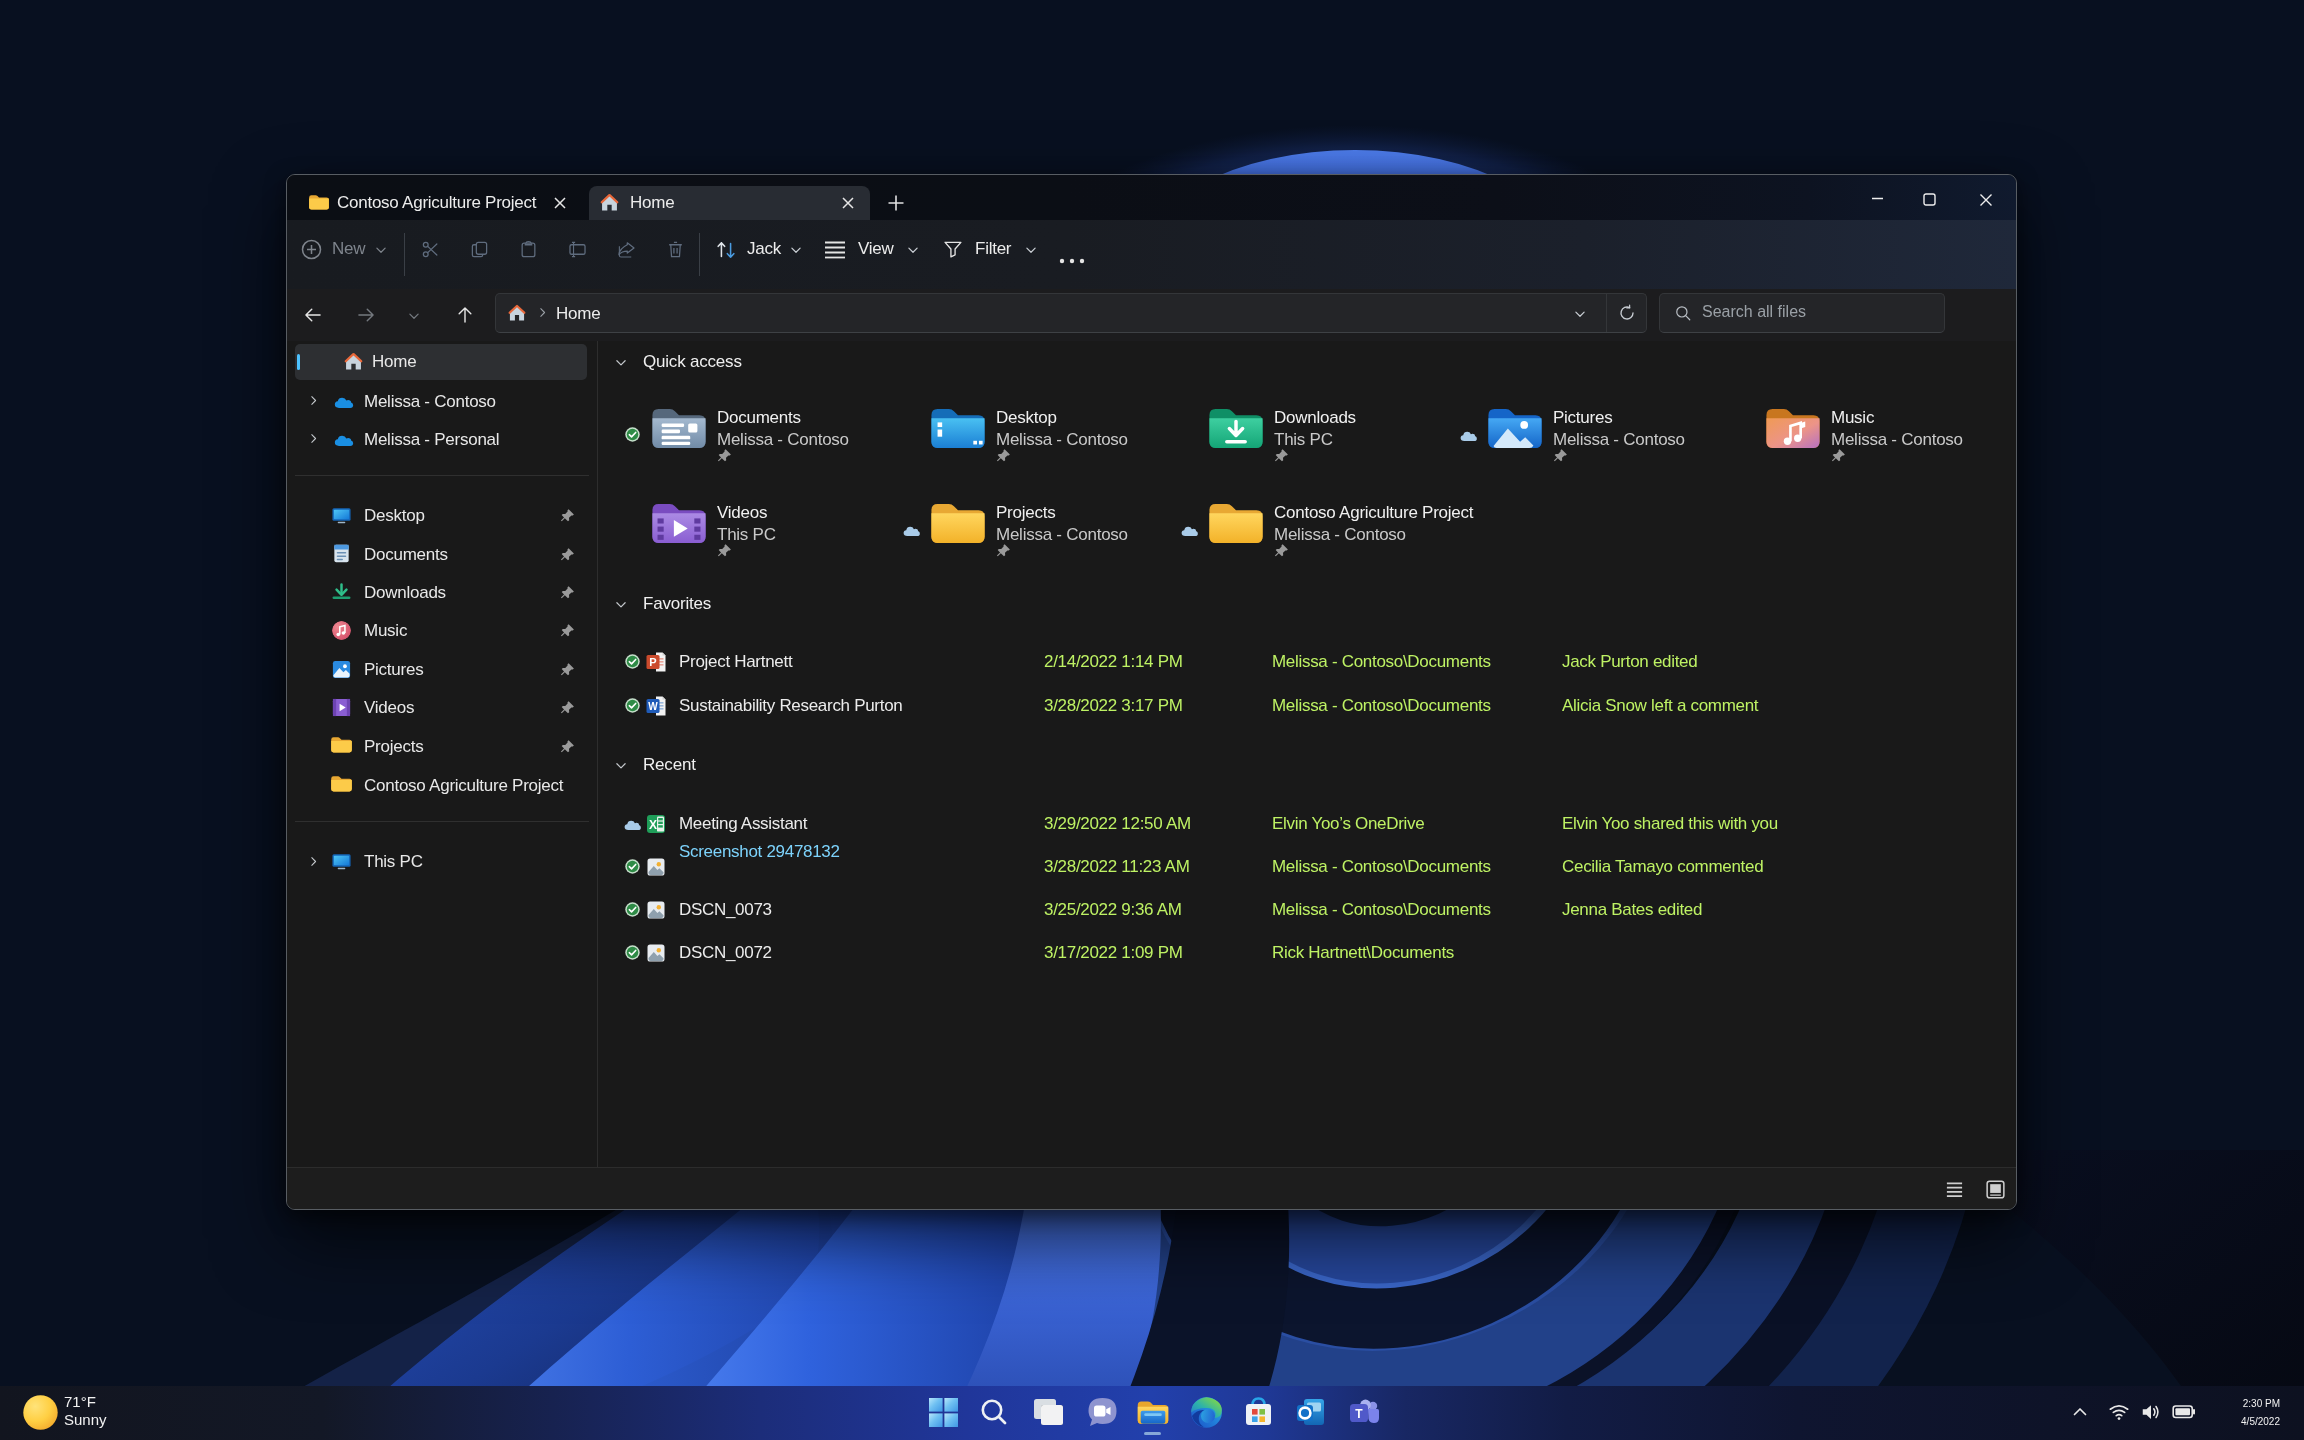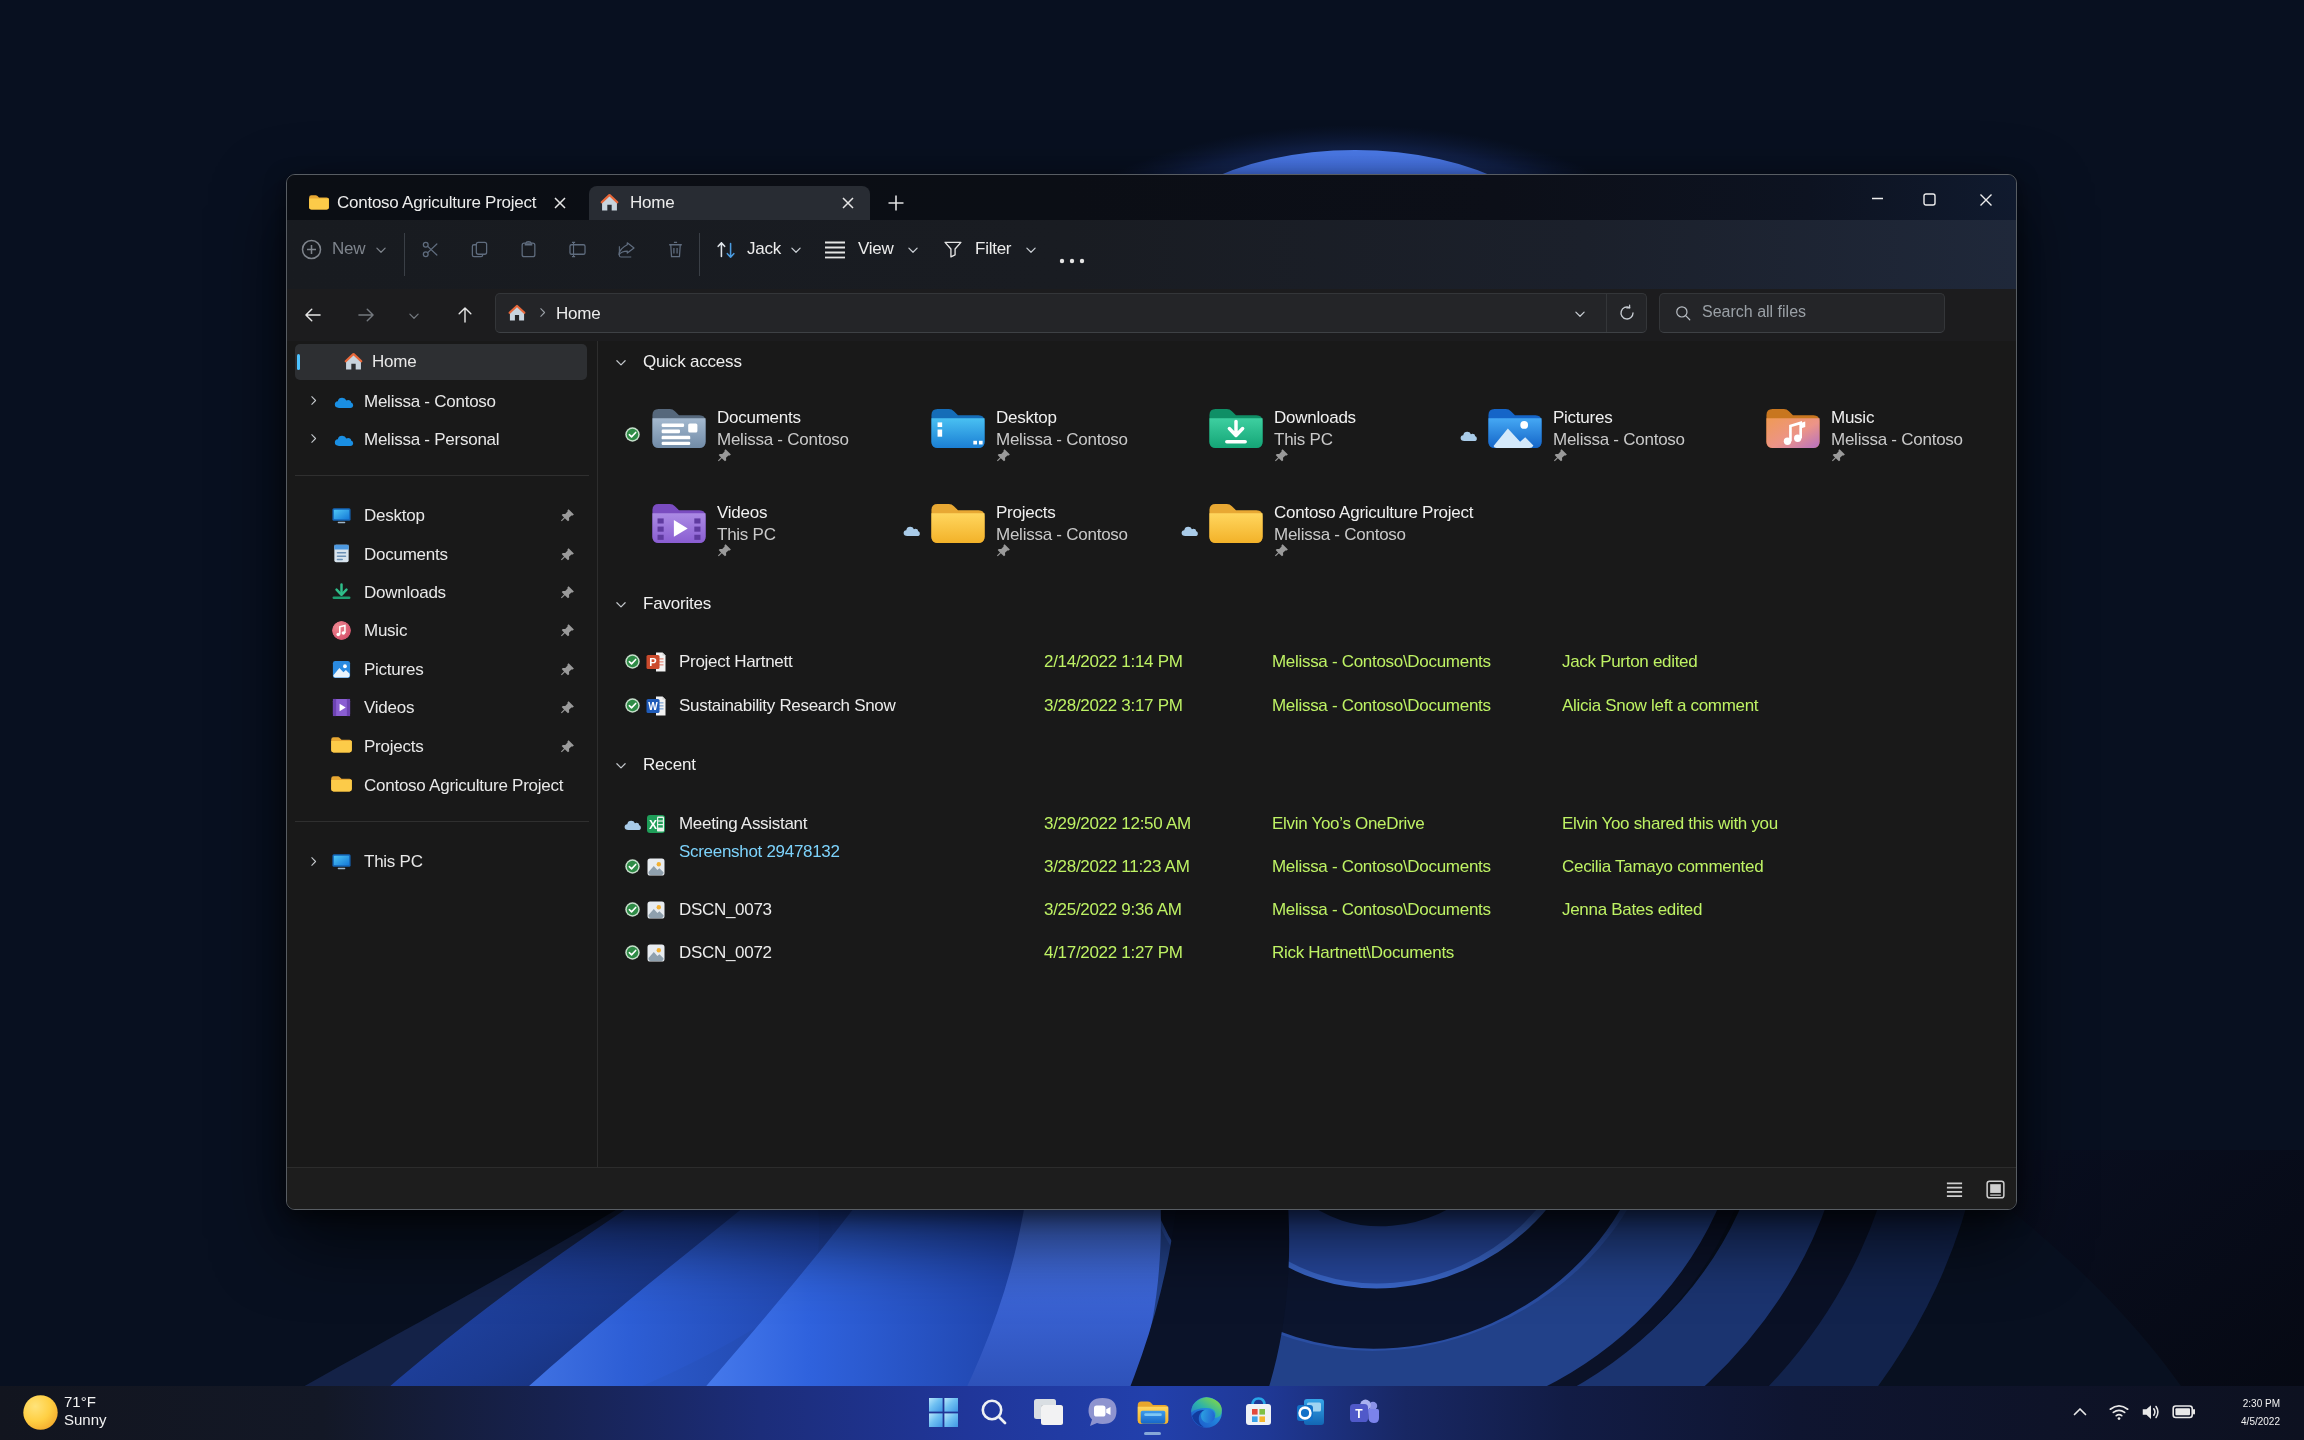--- a/index.html
+++ b/index.html
@@ -607,21 +607,21 @@
 <div class="coltxt" style="left:392px;top:310px;color:#ececec">Project Hartnett</div>
 <div class="coltxt" style="left:757px;top:310px">2/14/2022 1:14 PM</div>
 <div class="coltxt" style="left:985px;top:310px">Melissa - Contoso\Documents</div>
 <div class="coltxt" style="left:1275px;top:310px">Jack Purton edited</div>
 <svg class="abs" style="left:338px;top:357px" width="15" height="15" viewBox="0 0 16 16">
           <use href="#chk"></use>
         </svg>
 <svg class="abs" style="left:358px;top:354px" width="22" height="22" viewBox="0 0 22 22">
           <use href="#wrd"></use>
         </svg>
-<div class="coltxt" style="left:392px;top:354px;color:#ececec">Sustainability Research Snow</div>
+<div class="coltxt" style="left:392px;top:354px;color:#ececec">Sustainability Research Purton</div>
 <div class="coltxt" style="left:757px;top:354px">3/28/2022 3:17 PM</div>
 <div class="coltxt" style="left:985px;top:354px">Melissa - Contoso\Documents</div>
 <div class="coltxt" style="left:1275px;top:354px">Alicia Snow left a comment</div>
 <svg class="abs" style="left:336px;top:477px" width="19" height="13" viewBox="0 0 20 14">
           <use href="#cld"></use>
         </svg>
 <svg class="abs" style="left:358px;top:472px" width="22" height="22" viewBox="0 0 22 22">
           <use href="#xls"></use>
         </svg>
 <div class="coltxt" style="left:392px;top:472px;color:#ececec">Meeting Assistant</div>
@@ -648,21 +648,21 @@
 <div class="coltxt" style="left:757px;top:558px">3/25/2022 9:36 AM</div>
 <div class="coltxt" style="left:985px;top:558px">Melissa - Contoso\Documents</div>
 <div class="coltxt" style="left:1275px;top:558px">Jenna Bates edited</div>
 <svg class="abs" style="left:338px;top:604px" width="15" height="15" viewBox="0 0 16 16">
           <use href="#chk"></use>
         </svg>
 <svg class="abs" style="left:358px;top:601px" width="22" height="22" viewBox="0 0 22 22">
           <use href="#imgf"></use>
         </svg>
 <div class="coltxt" style="left:392px;top:601px;color:#ececec">DSCN_0072</div>
-<div class="coltxt" style="left:757px;top:601px">4/17/2022 1:27 PM</div>
+<div class="coltxt" style="left:757px;top:601px">3/17/2022 1:09 PM</div>
 <div class="coltxt" style="left:985px;top:601px">Rick Hartnett\Documents</div>
 </div>
 
 <div id="statusbar">
 <svg class="abs" style="left:1658px;top:12px" width="19" height="19" viewBox="0 0 20 20" stroke="#cfcfcf" stroke-width="1.7">
           <path d="M2 3.5 L18 3.5 M2 8 L18 8 M2 12.5 L18 12.5 M2 17 L18 17"></path>
         </svg>
 <svg class="abs" style="left:1699px;top:12px" width="19" height="19" viewBox="0 0 20 20" fill="none">
           <rect x="1.2" y="1.2" width="17.6" height="17.6" rx="2.5" stroke="#cfcfcf" stroke-width="1.6"></rect>
           <rect x="4.4" y="4.4" width="11.2" height="9.2" fill="#cfcfcf"></rect>

